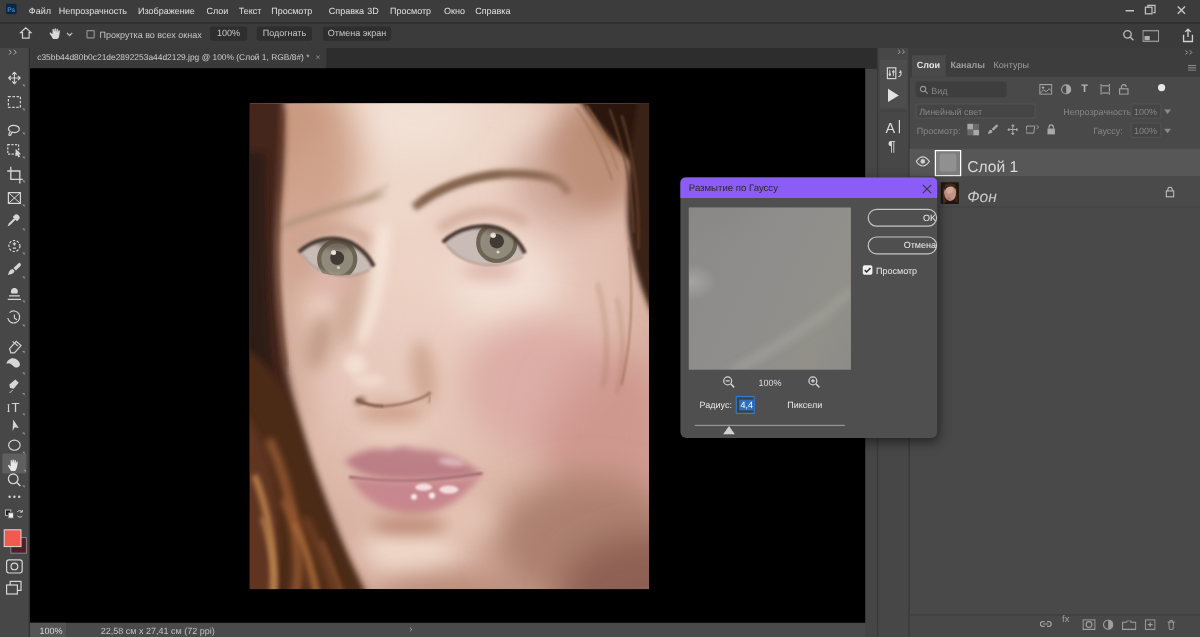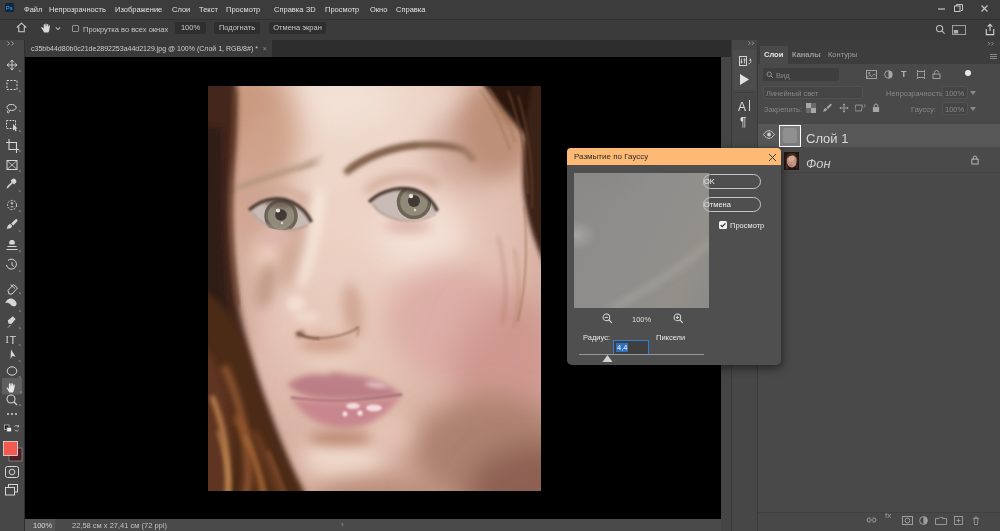--- a/index.html
+++ b/index.html
@@ -13,24 +13,24 @@
   #tab { position:absolute; top:0; left:0; width:247px; height:17px; background:#3a3a3a; color:#cecece; font-size:7px; line-height:17px; padding-left:6px; white-space:nowrap; }
   #toolbar { position:absolute; top:40px; left:0; width:25px; height:491px; background:#474747; border-right:1px solid #303030; }
   #canvas { position:absolute; top:57px; left:25px; width:696px; height:462px; background:#000; }
   #photo { position:absolute; top:86px; left:208px; width:333px; height:405px; overflow:hidden; }
   #statusbar { position:absolute; top:519px; left:25px; width:706px; height:12px; background:#4a4a4a; }
   #gapstrip { position:absolute; top:57px; left:721px; width:10px; height:474px; background:#454545; }
   #iconstrip { position:absolute; top:40px; left:731px; width:27px; height:491px; background:#474747; border-left:1px solid #3a3a3a; border-right:1px solid #3a3a3a; }
   #panel { position:absolute; top:40px; left:758px; width:242px; height:491px; background:#494949; }
   #dialog { position:absolute; top:148px; left:567px; width:214px; height:217px; border-radius:5px;
             box-shadow: 1px 3px 10px rgba(0,0,0,.5); background:#4f4f4f; }
-  #dtitle { position:absolute; top:0; left:0; width:214px; height:17px; background:#fdba74; border-radius:4px 4px 0 0;
+  #dtitle { position:absolute; top:0; left:0; width:214px; height:17px; background:#8b5cf6; border-radius:4px 4px 0 0;
             color:#2a2a2a; font-size:8px; line-height:17px; padding-left:7px; }
-  .dbtn { position:absolute; left:136px; width:58px; height:15px; border:1px solid #c6c6c6; border-radius:7.5px;
-          color:#efefef; font-size:7.5px; text-align:left; line-height:13px; }
+  .dbtn { position:absolute; left:156px; width:58px; height:15px; border:1px solid #c6c6c6; border-radius:7.5px;
+          color:#efefef; font-size:7.5px; text-align:right; line-height:13px; }
   #preview { position:absolute; top:25px; left:7px; width:135px; height:135px; background:#8f8f8f; overflow:hidden; }
   .ptx { position:absolute; font-size:7.5px; color:#878787; white-space:nowrap; }
   .ptx2 { position:absolute; font-size:13px; color:#bdbdbd; white-space:nowrap; }
 </style></head>
 <body>
 <div id="app">
 
   <div id="menubar">
     <svg class="abs" style="top:3px;left:5px" width="9" height="9" viewBox="0 0 18 18">
         <rect width="18" height="18" rx="3" fill="#0d2740"></rect>
@@ -342,21 +342,21 @@
       <path d="M10,345 C18,368 22,392 21,412" stroke="#c08850" stroke-width="2.5" fill="none" filter="url(#b2)"></path>
       <path d="M37,350 C47,372 54,395 57,413" stroke="#b3773f" stroke-width="2" fill="none" filter="url(#b2)"></path>
       <path d="M60,365 C68,385 75,402 79,415" stroke="#8a5130" stroke-width="3" fill="none" filter="url(#b2)"></path>
     </g>
   </svg>
   </div>
 
   <div id="statusbar">
     <div class="abs" style="top:0;left:0;width:30px;height:12px;background:#555555"></div>
     <div class="abs" style="top:2px;left:8px;font-size:7.5px;color:#d6d6d6">100%</div>
-    <div class="abs" style="top:2px;left:47px;font-size:7.5px;color:#c2c2c2">22,58 см x 27,41 см (72 ppi)</div>
+    <div class="abs" style="top:2px;left:59px;font-size:7.5px;color:#c2c2c2">22,58 см x 27,41 см (72 ppi)</div>
     <div class="abs" style="top:1px;left:316px;font-size:8px;color:#9a9a9a">›</div>
   </div>
 
   <div id="gapstrip"></div>
 
   <div id="iconstrip">
     <svg width="27" height="491" viewBox="731 40 27 491" style="position:absolute;top:0;left:-1px">
       <path d="M748.5 41.5l1.7 1.7-1.7 1.7M752 41.5l1.7 1.7-1.7 1.7" fill="none" stroke="#a8a8a8" stroke-width=".8"></path>
       <rect x="733" y="50" width="23" height="40" fill="#4d4d4d"></rect>
 
@@ -427,21 +427,21 @@
     <div class="abs" style="top:46px;left:5px;width:100px;height:13px;background:#454545;border-radius:2px;border:1px solid #525252"></div>
     <div class="ptx" style="top:49px;left:8px">Линейный свет</div>
     <div class="ptx" style="top:49px;left:128px">Непрозрачность:</div>
     <div class="abs" style="top:46px;left:184px;width:26px;height:13px;background:#454545;border-radius:2px;border:1px solid #525252"></div>
     <div class="ptx" style="top:49px;left:187px">100%</div>
     <svg class="abs" style="top:51px;left:212px" width="6" height="4" viewBox="0 0 6 4">
         <path d="M0 0h6L3 4z" fill="#8a8a8a"></path>
       </svg>
 
     
-    <div class="ptx" style="top:65px;left:6px">Закрепить:</div>
+    <div class="ptx" style="top:65px;left:6px">Просмотр:</div>
     <svg class="abs" style="top:63px;left:48px" width="10" height="10" viewBox="0 0 10 10">
         <rect x="0" y="0" width="5" height="5" fill="#a8a8a8"></rect>
         <rect x="5" y="5" width="5" height="5" fill="#a8a8a8"></rect>
         <rect x="5" y="0" width="5" height="5" fill="#6a6a6a"></rect>
         <rect x="0" y="5" width="5" height="5" fill="#6a6a6a"></rect>
       </svg>
     <svg class="abs" style="top:63px;left:64px" width="10" height="10" viewBox="0 0 14 14">
         <path d="M12.8 1.2c.8.8.9 1.6.2 2.3l-4.7 4.9-2.1-2.1 4.9-4.7c.7-.7 1.1-.9 1.7-.4zM5.5 7.1l1.6 1.6c-.3 1.5-1.2 2.6-3.1 2.9-1 .2-1.9.1-2.4.6.1-.7.4-1.1.7-2.1.5-1.7 1.6-2.7 3.2-3z" fill="#a8a8a8"></path>
       </svg>
     <svg class="abs" style="top:63px;left:81px" width="10" height="10" viewBox="0 0 12 12">
@@ -551,21 +551,21 @@
         <path d="M7.5 7.5l3.2 3.2" stroke="#d5d5d5" stroke-width="1.3"></path>
       </svg>
     <div class="abs" style="top:167px;left:65px;font-size:7.5px;color:#dedede">100%</div>
     <svg class="abs" style="top:165px;left:106px" width="11" height="11" viewBox="0 0 12 12">
         <circle cx="4.8" cy="4.8" r="3.6" fill="none" stroke="#d5d5d5" stroke-width="1.1"></circle>
         <path d="M3 4.8h3.6M4.8 3v3.6" stroke="#d5d5d5" stroke-width="1.1"></path>
         <path d="M7.5 7.5l3.2 3.2" stroke="#d5d5d5" stroke-width="1.3"></path>
       </svg>
 
     <div class="abs" style="top:185px;left:16px;font-size:7.5px;color:#e8e8e8">Радиус:</div>
-    <div class="abs" style="top:192px;left:46px;width:36px;height:15px;background:#3f3f3f;border:1px solid #2d7fd6">
+    <div class="abs" style="top:182px;left:46px;width:16px;height:15px;background:#3f3f3f;border:1px solid #2d7fd6">
       <span style="position:absolute;top:2px;left:2px;font-size:7.5px;color:#fff;background:#2f6fbd;padding:0 1px">4,4</span>
     </div>
     <div class="abs" style="top:185px;left:89px;font-size:7.5px;color:#e8e8e8">Пиксели</div>
 
     <div class="abs" style="top:206px;left:11.5px;width:125px;height:1px;background:#989898"></div>
     <svg class="abs" style="top:207px;left:35px" width="11" height="7" viewBox="0 0 11 7">
         <path d="M5.5 0L10.5 7H.5z" fill="#d2d2d2"></path>
       </svg>
   </div>
 

